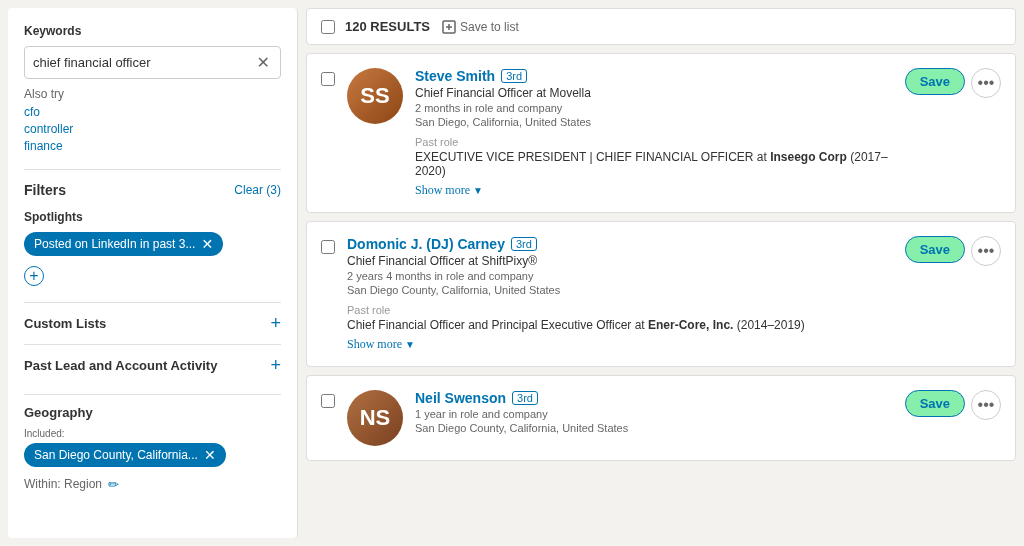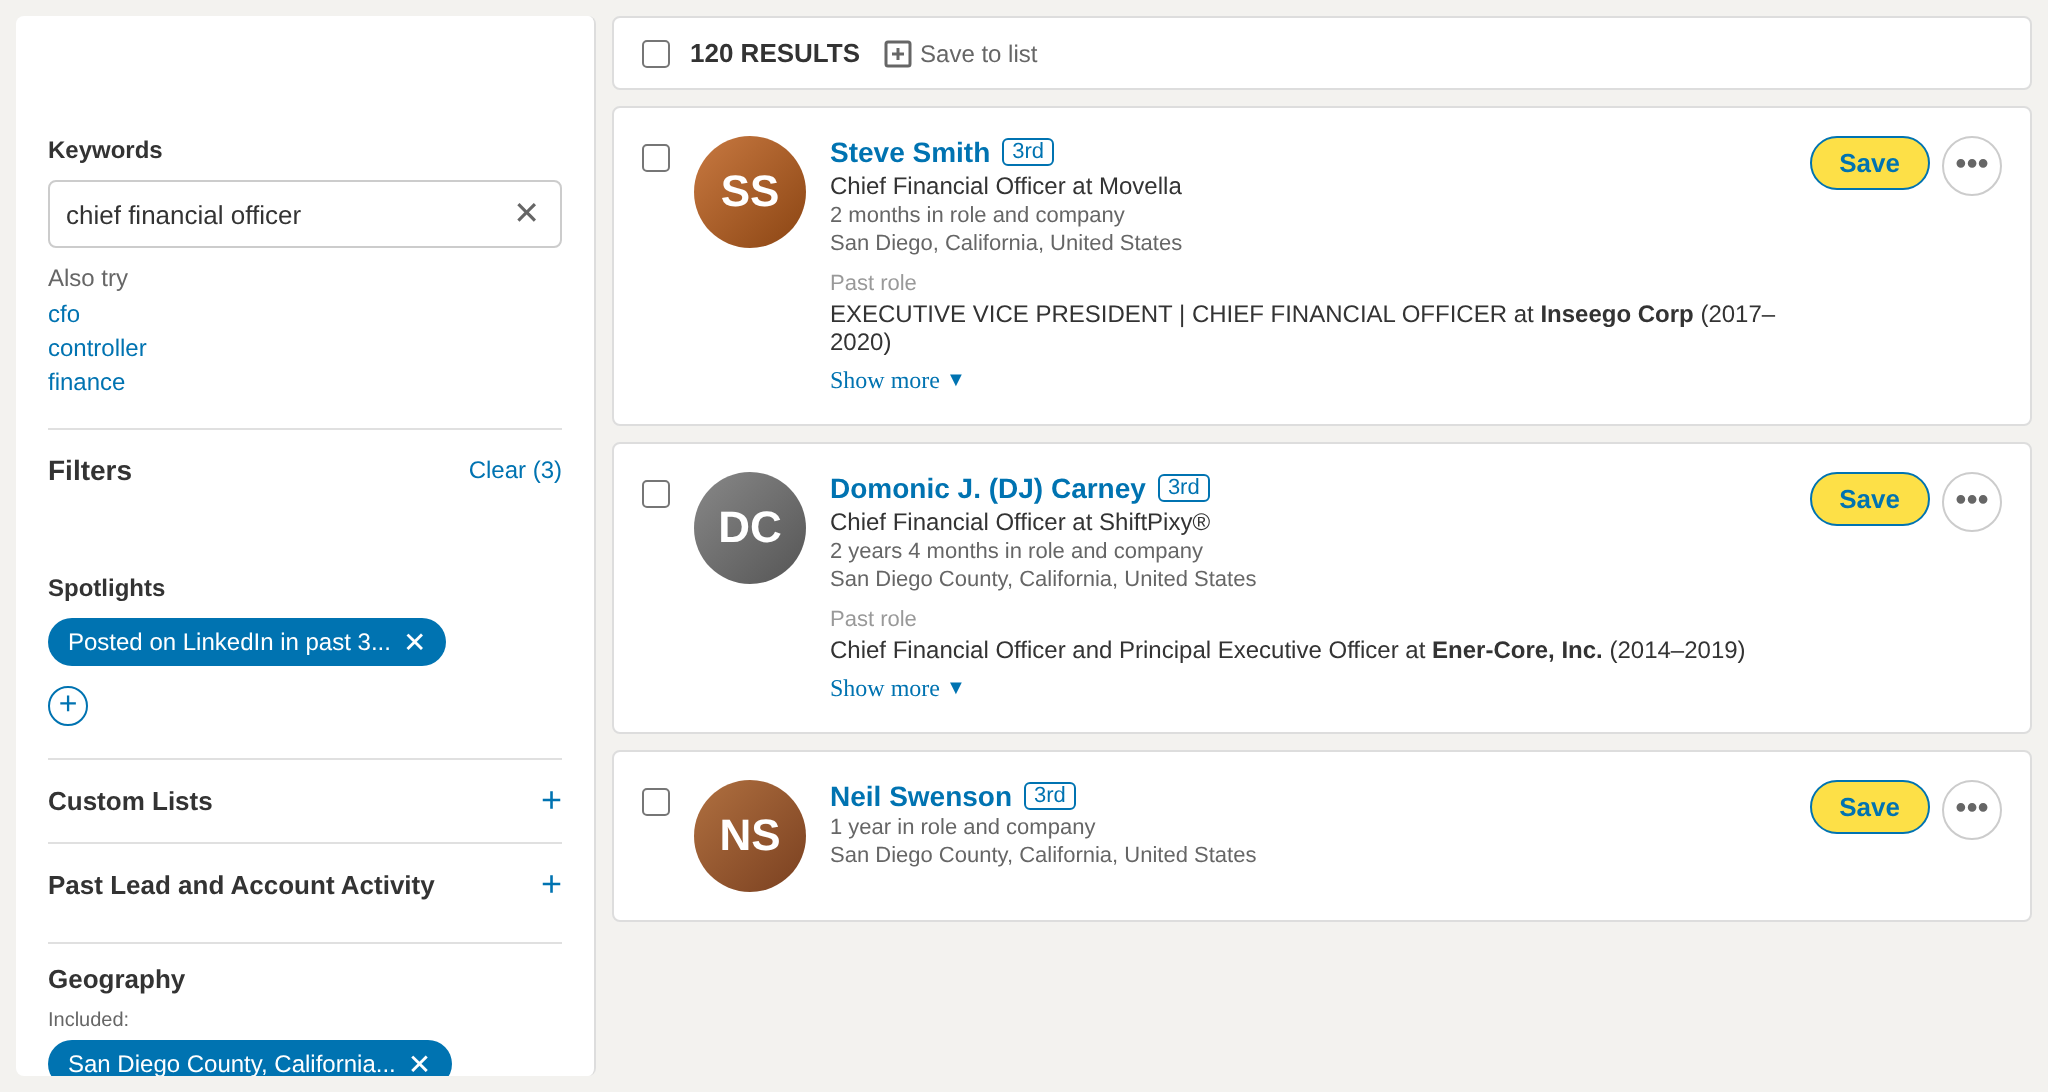--- a/index.html
+++ b/index.html
@@ -3,21 +3,21 @@
   <meta charset="utf-8">
   <style>
     * { box-sizing: border-box; margin: 0; padding: 0; }
     body { font-family: -apple-system, BlinkMacSystemFont, 'Segoe UI', Arial, sans-serif; background: #f3f2ef; font-size: 13px; color: #333; }
 
     .container { display: flex; width: 1024px; height: 546px; overflow: hidden; }
 
     
     .sidebar { width: 290px; background: #fff; border-right: 1px solid #ddd; padding: 16px; overflow-y: auto; flex-shrink: 0; border-radius: 4px; margin: 8px 0 8px 8px; }
 
-    .sidebar-section { margin-bottom: 16px; margin-top: 44px; }
+    .sidebar-section { margin-bottom: 16px; }
 
     .sidebar-label { font-size: 12px; font-weight: 600; color: #333; margin-bottom: 8px; }
 
     .keyword-input-wrapper { position: relative; display: flex; align-items: center; border: 1px solid #ccc; border-radius: 4px; padding: 6px 8px; background: #fff; }
     .keyword-input-wrapper input { border: none; outline: none; flex: 1; font-size: 13px; color: #333; background: transparent; }
     .clear-btn { background: none; border: none; cursor: pointer; color: #666; font-size: 16px; padding: 0 2px; }
 
     .also-try-label { font-size: 12px; color: #666; margin-bottom: 4px; margin-top: 8px; }
     .also-try-item { font-size: 12px; color: #0073b1; cursor: pointer; margin-bottom: 3px; display: block; text-decoration: none; }
 
@@ -69,21 +69,21 @@
     .job-title { font-size: 12px; color: #333; margin-bottom: 2px; }
     .meta-info { font-size: 11px; color: #666; margin-bottom: 2px; }
     .location-info { font-size: 11px; color: #666; margin-bottom: 8px; }
 
     .past-role-label { font-size: 11px; color: #999; margin-bottom: 2px; }
     .past-role-text { font-size: 12px; color: #333; margin-bottom: 4px; }
     .company-highlight { font-weight: 700; color: #333; }
     .show-more-btn { font-size: 12px; color: #0073b1; cursor: pointer; display: inline-flex; align-items: center; gap: 3px; border: none; background: none; padding: 0; font-family: Liberation Serif, serif; }
 
     .card-actions { display: flex; align-items: flex-start; gap: 6px; flex-shrink: 0; }
-    .save-button { border: 1px solid #0073b1; color: #0073b1; background: #fde047; border-radius: 20px; padding: 5px 14px; font-size: 13px; cursor: pointer; font-weight: 600; }
+    .save-button { border: 1px solid #0073b1; color: #0073b1; background: #86efac; border-radius: 20px; padding: 5px 14px; font-size: 13px; cursor: pointer; font-weight: 600; }
     .more-btn { border: 1px solid #ccc; border-radius: 50%; width: 30px; height: 30px; display: flex; align-items: center; justify-content: center; cursor: pointer; background: #fff; color: #666; font-size: 16px; }
 
     .chevron-down { font-size: 10px; }
 
     input[type="checkbox"] { width: 14px; height: 14px; cursor: pointer; }
   </style>
 </head>
 <body>
 
 <div class="container">
@@ -196,21 +196,20 @@
           <div class="card-actions">
             <button class="save-button">Save</button>
             <button class="more-btn">•••</button>
           </div>
         </div>
       </div>
 
       <div class="result-card">
         <div class="result-card-inner">
           <input type="checkbox" class="card-checkbox" style="">
-          <div class="avatar avatar-2">DC</div>
           <div class="card-content">
             <div class="name-line">
               <span class="person-name">Domonic J. (DJ) Carney</span>
               <span class="degree-badge">3rd</span>
             </div>
             <div class="job-title">
               <span>Chief Financial Officer</span> at <span>ShiftPixy®</span>
             </div>
             <div class="meta-info">2 years 4 months in role and company</div>
             <div class="location-info">San Diego County, California, United States</div>

